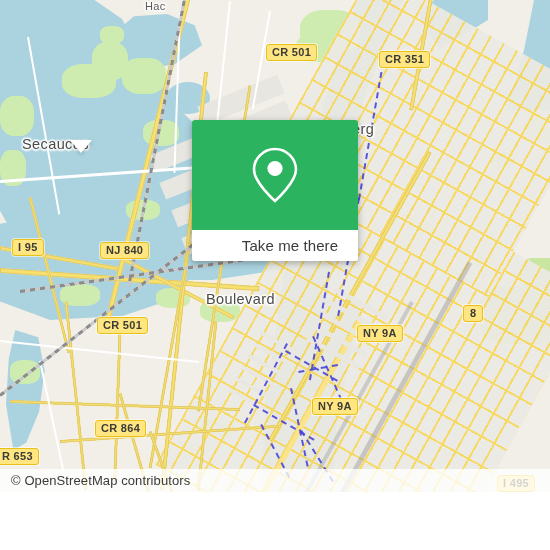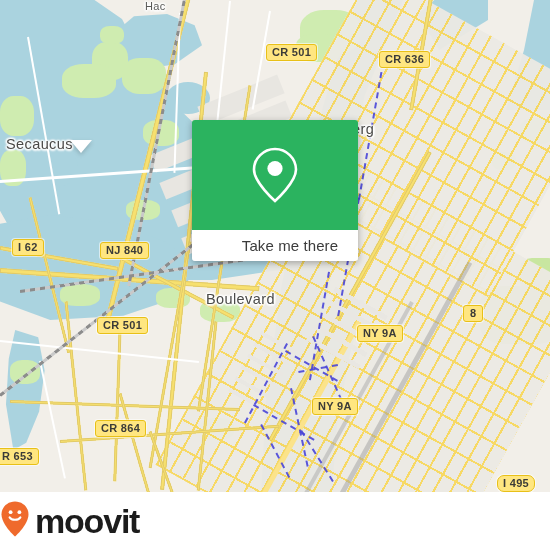--- a/index.html
+++ b/index.html
@@ -280,63 +280,55 @@
     <div class="ferry" style="left:314px; top:336px; width:70px; transform:rotate(66deg);"></div>
     <div class="ferry" style="left:288px; top:344px; width:90px; transform:rotate(118deg);"></div>
     <div class="ferry" style="left:292px; top:388px; width:80px; transform:rotate(78deg);"></div>
     <div class="ferry" style="left:254px; top:404px; width:70px; transform:rotate(30deg);"></div>
     <div class="ferry" style="left:262px; top:424px; width:60px; transform:rotate(62deg);"></div>
     <div class="ferry" style="left:302px; top:430px; width:60px; transform:rotate(58deg);"></div>
     <div class="ferry" style="left:286px; top:350px; width:60px; transform:rotate(30deg);"></div>
     <div class="ferry" style="left:338px; top:366px; width:40px; transform:rotate(170deg);"></div>
 
     <div id="place-labels">
-        <div class="place-label" style="left: 6px; top: 136px;">Secaucus</div>
+        <div class="place-label" style="left: 22px; top: 136px;">Secaucus</div>
         <div class="place-label" style="left: 206px; top: 291px;">Boulevard</div>
         <div class="place-label small" style="left: 145px; top: 0px;">Hac</div>
         <div class="place-label" style="left: 352px; top: 121px;">erg</div>
       </div>
 
     <div id="road-shields">
         <div class="shield" style="left: 266px; top: 44px;">CR 501</div>
-        <div class="shield" style="left: 379px; top: 51px;">CR 636</div>
-        <div class="shield" style="left: 12px; top: 239px;">I 62</div>
+        <div class="shield" style="left: 379px; top: 51px;">CR 351</div>
+        <div class="shield" style="left: 12px; top: 239px;">I 95</div>
         <div class="shield" style="left: 100px; top: 242px;">NJ 840</div>
         <div class="shield" style="left: 97px; top: 317px;">CR 501</div>
         <div class="shield" style="left: 357px; top: 325px;">NY 9A</div>
         <div class="shield sq" style="left: 463px; top: 305px;">8</div>
         <div class="shield" style="left: 312px; top: 398px;">NY 9A</div>
         <div class="shield" style="left: 95px; top: 420px;">CR 864</div>
         <div class="shield" style="left: -4px; top: 448px;">R 653</div>
-        <div class="shield" style="left: 497px; top: 475px; border-radius: 7px;">I 495</div>
+        <div class="shield" style="left: 497px; top: 475px;">I 495</div>
       </div>
 
     <div id="popup-tail"></div>
     <div id="popup">
       <div id="popup-head" style="background: rgb(43, 179, 95);">
         <span>
           <svg class="pin-svg" width="54" height="62" viewBox="0 0 54 62" aria-hidden="true">
             <path d="M27 5 C15.5 5 6 14.3 6 25.6 C6 38.5 27 57 27 57 C27 57 48 38.5 48 25.6 C48 14.3 38.5 5 27 5 Z" fill="none" stroke="#ffffff" stroke-width="2.6"></path>
             <circle cx="27" cy="24.5" r="7.6" fill="#ffffff"></circle>
           </svg>
         </span>
       </div>
       <div id="popup-btn">
         <span>Take me there</span>
       </div>
     </div>
 
-  </div>
-
-  <div id="footer">
-    <div id="brand">
-      <span>
-        <svg width="30" height="38" viewBox="0 0 30 38" aria-hidden="true">
-          <path d="M15 1.5 C7.3 1.5 1.5 7.3 1.5 14.6 C1.5 23.3 12.2 34.3 15 36.6 C17.8 34.3 28.5 23.3 28.5 14.6 C28.5 7.3 22.7 1.5 15 1.5 Z" fill="#ef6a2c"></path>
-          <circle cx="10.6" cy="12.2" r="1.9" fill="#ffffff"></circle>
-          <circle cx="19.4" cy="12.2" r="1.9" fill="#ffffff"></circle>
-          <path d="M9.6 17.4 C11.6 20.6 18.4 20.6 20.4 17.4" fill="none" stroke="#ffffff" stroke-width="2" stroke-linecap="round"></path>
-        </svg>
-      </span>
-      <span id="brand-word">moovit</span>
+    <div id="attrib">
+      <span>© OpenStreetMap contributors</span>
     </div>
   </div>
+
+  <div id="footer">
+  </div>
 </div>
 
 </body></html>

